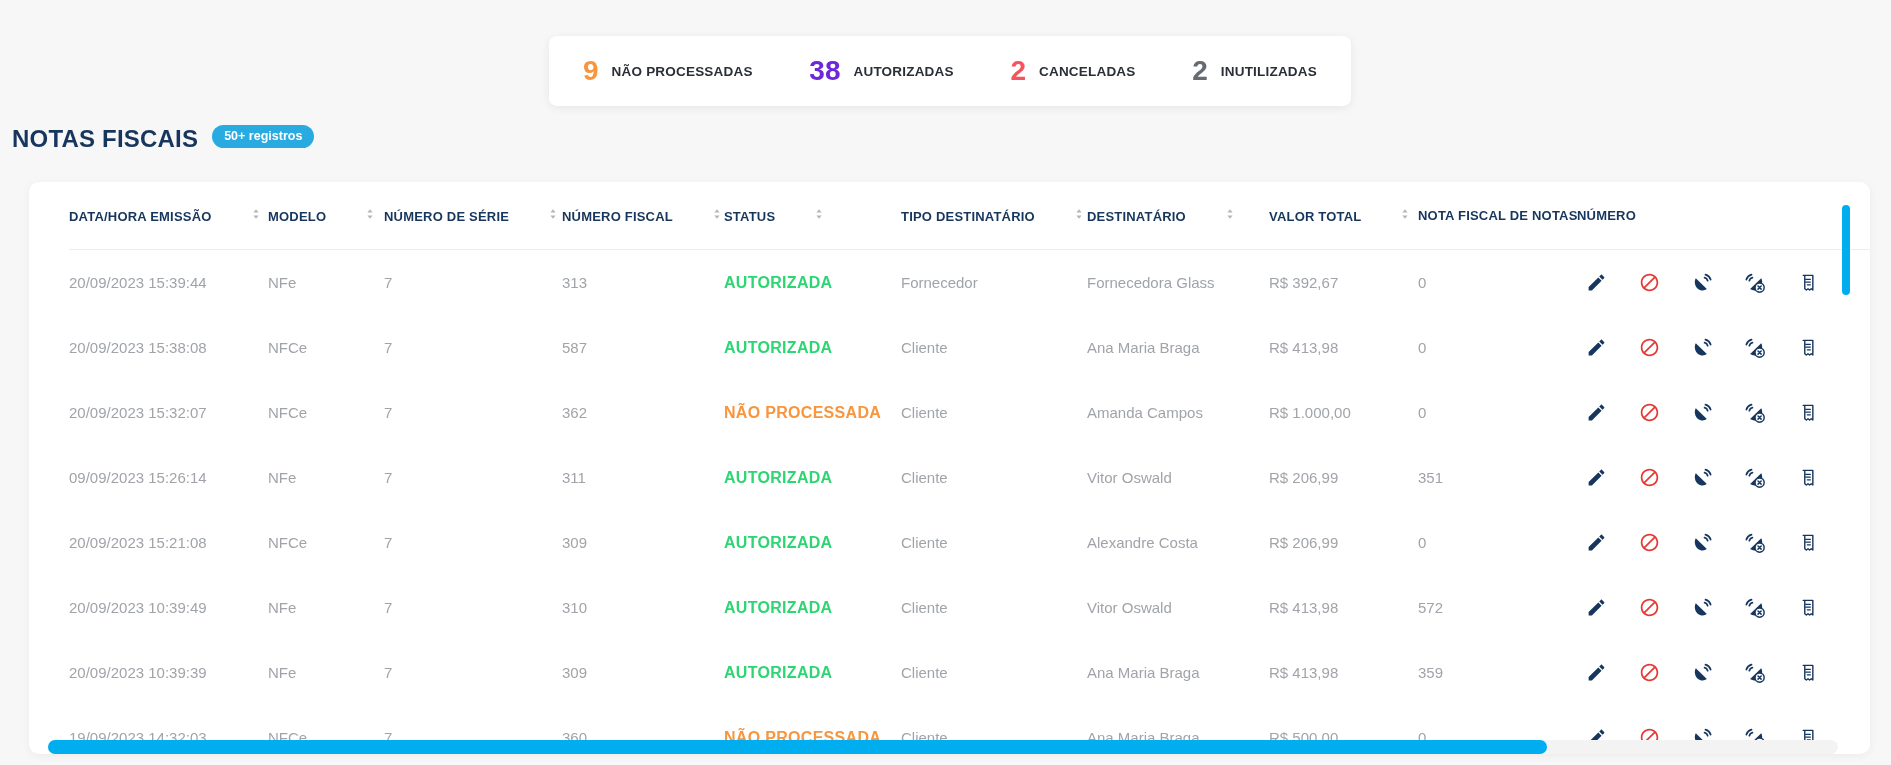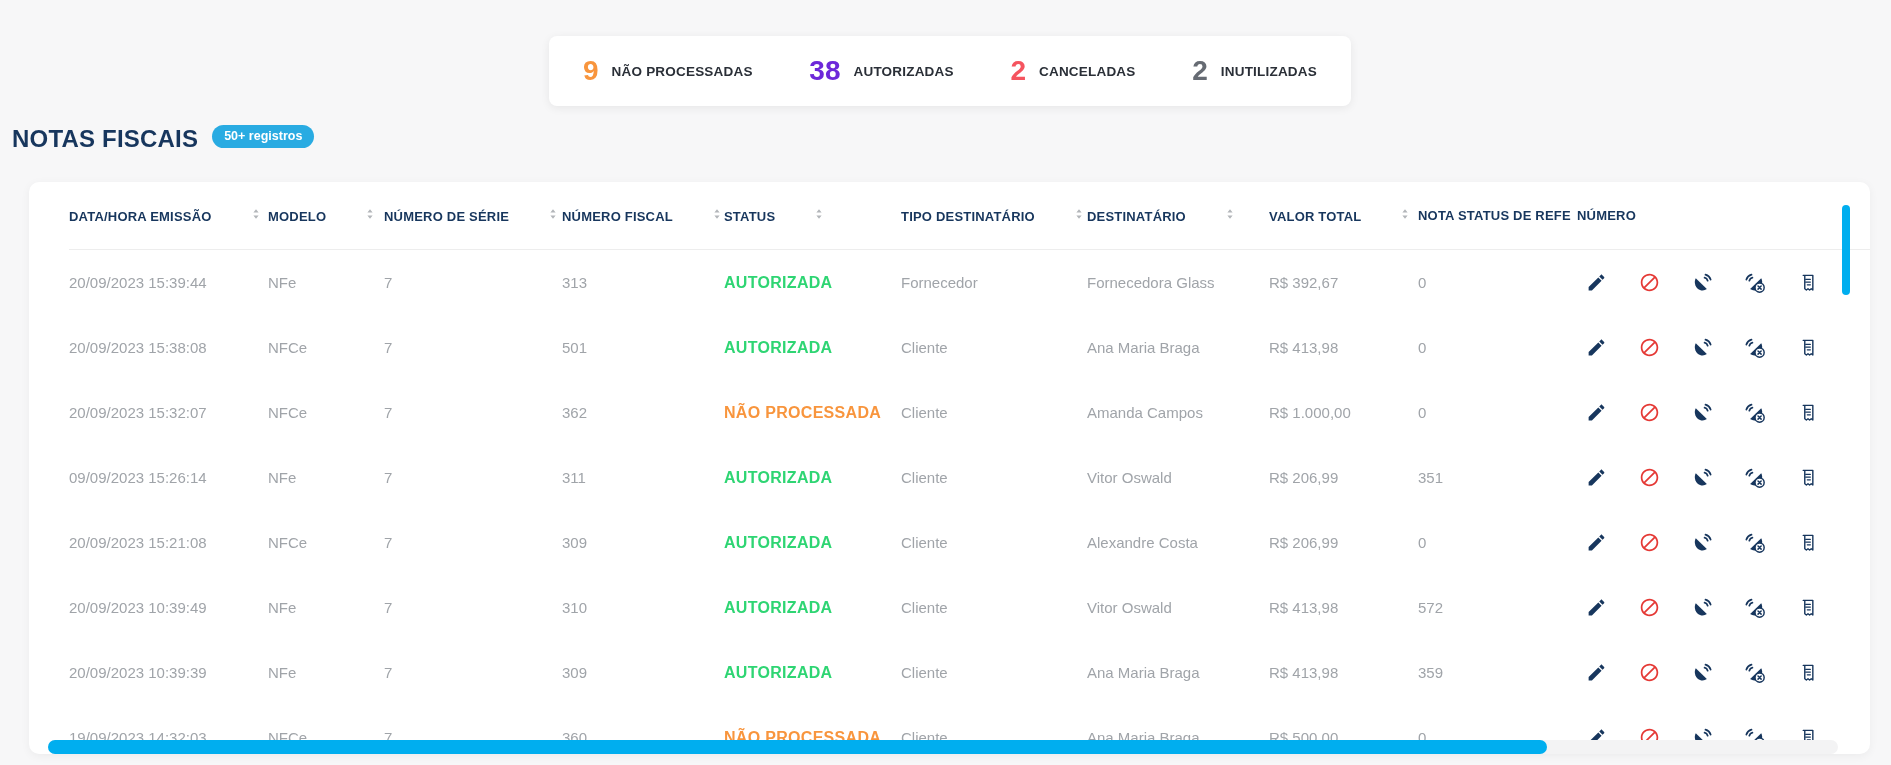--- a/index.html
+++ b/index.html
@@ -197,21 +197,21 @@
       <span class="sort">
         <svg width="14" height="14" viewBox="0 0 24 24">
                   <path fill="#B3B6BA" d="M12 4l4.5 5.5h-9L12 4zm0 16l-4.5-5.5h9L12 20z"></path>
                 </svg>
       </span>
     </span>
   </th>
 
   <th>
     <span class="th-inner">
-      <span>NOTA STATUS DE REFE</span>
+      <span>NOTA FISCAL DE NOTAS</span>
 
     </span>
   </th>
 
   <th>
     <span class="th-inner">
       <span>NÚMERO</span>
 
     </span>
   </th>
@@ -275,21 +275,21 @@
           </span>
         </button>
       </div>
     </td>
   </tr>
 
   <tr>
     <td>20/09/2023 15:38:08</td>
     <td>NFCe</td>
     <td>7</td>
-    <td>501</td>
+    <td>587</td>
     <td class="status-cell" style="color: rgb(46, 213, 115);">AUTORIZADA</td>
     <td>Cliente</td>
     <td>Ana Maria Braga</td>
     <td>R$ 413,98</td>
     <td>0</td>
     <td class="actions-cell">
       <div class="actions-wrap">
         <button class="icon-btn">
           <span>
             <svg width="21" height="21" viewBox="0 0 24 24">

